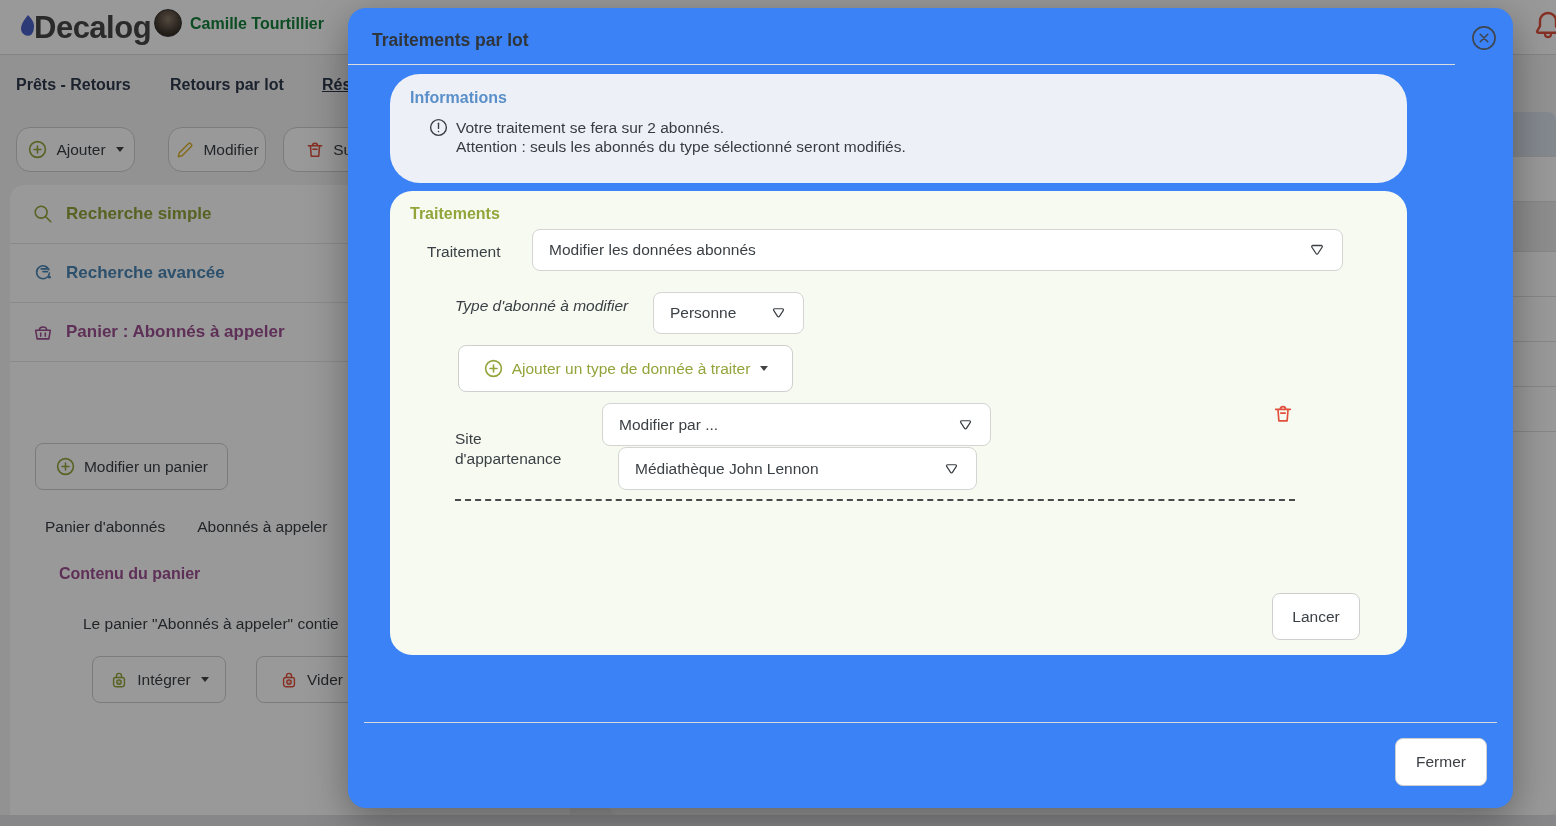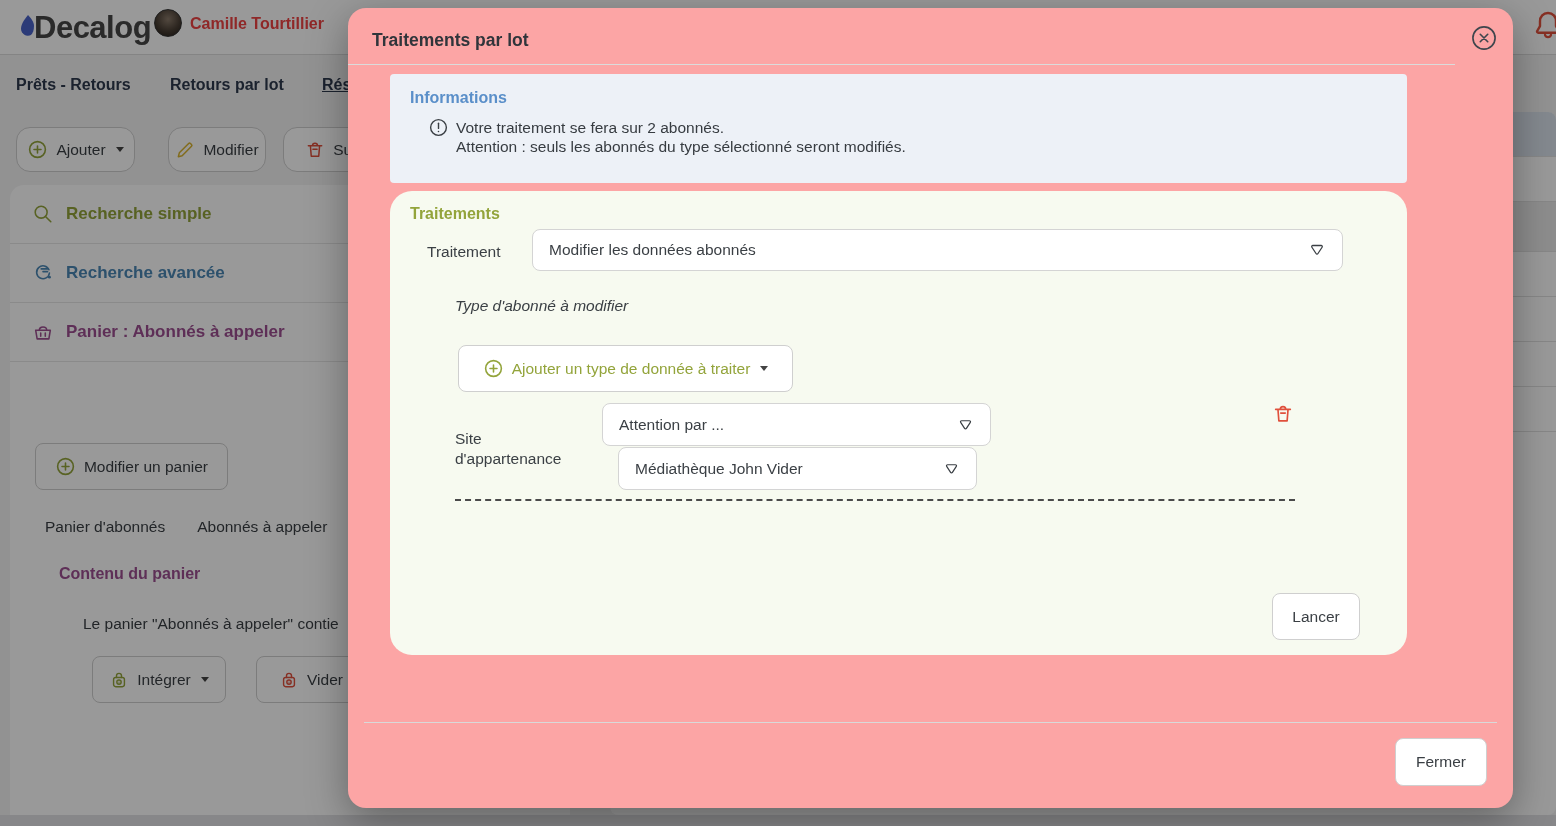--- a/index.html
+++ b/index.html
@@ -8,21 +8,21 @@
   .stage { position:relative; width:1556px; height:826px; overflow:hidden; background:#f3f3f4; }
 
   
   .page { position:absolute; inset:0; z-index:1; }
   .topbar { position:absolute; left:0; top:0; width:1556px; height:55px; background:#ffffff; border-bottom:1px solid #dcdcdc; }
   .logo { position:absolute; left:14px; top:8px; height:40px; width:150px; }
   .logo-drop { position:absolute; left:6px; top:6px; }
   .logo-text { position:absolute; left:20px; top:2px; font-size:31px; font-weight:800; letter-spacing:-0.5px; color:#474747; }
   .avatar { position:absolute; left:154px; top:9px; width:28px; height:28px; border-radius:50%;
             background:radial-gradient(circle at 50% 35%, #8a7a6a 0%, #4a3f35 55%, #201b16 100%); border:1px solid #333; }
-  .username { position:absolute; left:190px; top:15px; font-size:16px; font-weight:700; color:#ef4444; }
+  .username { position:absolute; left:190px; top:15px; font-size:16px; font-weight:700; color:#15803d; }
   .bell { position:absolute; left:1532px; top:8px; color:#e0503c; }
 
   .tab { position:absolute; top:76px; font-size:16px; font-weight:700; color:#2e3a4d; cursor:pointer; }
   .tab-1 { left:16px; } .tab-2 { left:170px; } .tab-3 { left:322px;text-decoration:underline; }
 
   .btn { display:flex; align-items:center; justify-content:center; gap:8px; background:#fff; border:1px solid #cfcfcf;
          border-radius:8px; font-size:15.5px; color:#3a3f44; cursor:pointer; }
   .toolbar-btn { position:absolute; top:127px; height:45px;border-radius:14px; }
   .tb-add { left:16px; width:119px; } .tb-edit { left:168px; width:98px; } .tb-del { left:283px; width:100px; }
 
@@ -39,28 +39,28 @@
   .integrate-btn { position:absolute; left:82px; top:471px; width:134px; height:47px; }
   .empty-btn { position:absolute; left:246px; top:471px; width:110px; height:47px; }
 
   .results { position:absolute; left:610px; top:112px; width:946px; height:703px; background:#fff; border-radius:8px; overflow:hidden; }
   .rrow { width:100%; border-bottom:1px solid #e2e2e2; }
   .rrow.sel { background:#dce5ee; } .rrow.alt { background:#ebebeb; }
   .bottom-strip { position:absolute; left:0; top:815px; width:1556px; height:11px; background:#e2e2e4; }
 
   
   .overlay { position:absolute; inset:0; background:rgba(0,0,0,0.40); z-index:10; }
-  .modal { position:absolute; left:348px; top:8px; width:1165px; height:800px; background:#fca5a5; border-radius:18px;
+  .modal { position:absolute; left:348px; top:8px; width:1165px; height:800px; background:#3b82f6; border-radius:18px;
            box-shadow:0 12px 40px rgba(0,0,0,0.35); z-index:20; }
   .modal-title { position:absolute; left:24px; top:22px; font-size:17.5px; font-weight:700; color:#30353b; }
   .modal-close { position:absolute; right:14px; top:15px; width:30px; height:30px; display:flex; align-items:center; justify-content:center;
                  color:#3f464d; cursor:pointer; background:none; border:none; }
   .modal-header-line { position:absolute; left:0; right:58px; top:56px; border-bottom:1px solid #dbdbdb; }
 
-  .info-panel { position:absolute; left:42px; top:66px; width:1017px; height:109px; background:#edf1f7; border-radius:4px; }
+  .info-panel { position:absolute; left:42px; top:66px; width:1017px; height:109px; background:#edf1f7; border-radius:30px; }
   .info-heading { position:absolute; left:20px; top:15px; font-size:16px; font-weight:700; color:#5a8fc9; }
   .info-icon { position:absolute; left:38px; top:43px; color:#3a3f44; }
   .info-lines { position:absolute; left:66px; top:44px; font-size:15.5px; color:#373c41; line-height:19px; }
 
   .treat-panel { position:absolute; left:42px; top:183px; width:1017px; height:464px; background:#f7faf0; border-radius:22px; }
   .treat-heading { position:absolute; left:20px; top:14px; font-size:16px; font-weight:700; color:#93a43b; }
 
   .field { position:absolute; background:#fff; border:1px solid #d4d4d4; border-radius:8px; display:flex; align-items:center; cursor:pointer; }
   .field .ftext { margin-left:16px; font-size:15.5px; color:#3a3f44; }
   .field .fcaret { position:absolute; right:16px; top:50%; transform:translateY(-50%); color:#3a3f44; display:flex; }
@@ -268,48 +268,56 @@
       <div class="field f-treatment">
         <span class="ftext">Modifier les données abonnés</span>
         <span class="fcaret">
           <svg width="18" height="18" viewBox="0 0 24 24" fill="none" stroke="currentColor" stroke-width="1.7" stroke-linejoin="round">
               <path d="M6.5 6h11c1.3 0 2 1.2 1.3 2.3l-5.5 8.4c-.6 1-2 1-2.6 0L5.2 8.3C4.5 7.2 5.2 6 6.5 6z"></path>
             </svg>
         </span>
       </div>
 
       <div class="flabel lbl-type">Type d'abonné à modifier</div>
+      <div class="field f-type">
+        <span class="ftext">Personne</span>
+        <span class="fcaret">
+          <svg width="17" height="17" viewBox="0 0 24 24" fill="none" stroke="currentColor" stroke-width="1.7" stroke-linejoin="round">
+              <path d="M6.5 6h11c1.3 0 2 1.2 1.3 2.3l-5.5 8.4c-.6 1-2 1-2.6 0L5.2 8.3C4.5 7.2 5.2 6 6.5 6z"></path>
+            </svg>
+        </span>
+      </div>
 
       <button class="btn add-type-btn">
         <span class="c-olive">
           <svg width="21" height="21" viewBox="0 0 24 24" fill="none" stroke="currentColor" stroke-width="1.8" stroke-linecap="round">
               <circle cx="12" cy="12" r="9"></circle>
               <path d="M12 8v8M8 12h8"></path>
             </svg>
         </span>
         <span class="olbl">Ajouter un type de donnée à traiter</span>
         <span class="caret-sm"></span>
       </button>
 
       <div class="flabel lbl-site">
         <div>Site</div>
         <div>d'appartenance</div>
       </div>
 
       <div class="field f-replace">
-        <span class="ftext">Attention par ...</span>
+        <span class="ftext">Modifier par ...</span>
         <span class="fcaret">
           <svg width="17" height="17" viewBox="0 0 24 24" fill="none" stroke="currentColor" stroke-width="1.7" stroke-linejoin="round">
               <path d="M6.5 6h11c1.3 0 2 1.2 1.3 2.3l-5.5 8.4c-.6 1-2 1-2.6 0L5.2 8.3C4.5 7.2 5.2 6 6.5 6z"></path>
             </svg>
         </span>
       </div>
 
       <div class="field f-site">
-        <span class="ftext">Médiathèque John Vider</span>
+        <span class="ftext">Médiathèque John Lennon</span>
         <span class="fcaret">
           <svg width="17" height="17" viewBox="0 0 24 24" fill="none" stroke="currentColor" stroke-width="1.7" stroke-linejoin="round">
               <path d="M6.5 6h11c1.3 0 2 1.2 1.3 2.3l-5.5 8.4c-.6 1-2 1-2.6 0L5.2 8.3C4.5 7.2 5.2 6 6.5 6z"></path>
             </svg>
         </span>
       </div>
 
       <button class="row-trash">
         <svg width="22" height="22" viewBox="0 0 24 24" fill="none" stroke="currentColor" stroke-width="1.8" stroke-linecap="round" stroke-linejoin="round">
             <path d="M4 7h16M9 7c0-2 1-3 3-3s3 1 3 3M6.5 7l1 12.5h9L17.5 7M9.5 11h5"></path>

